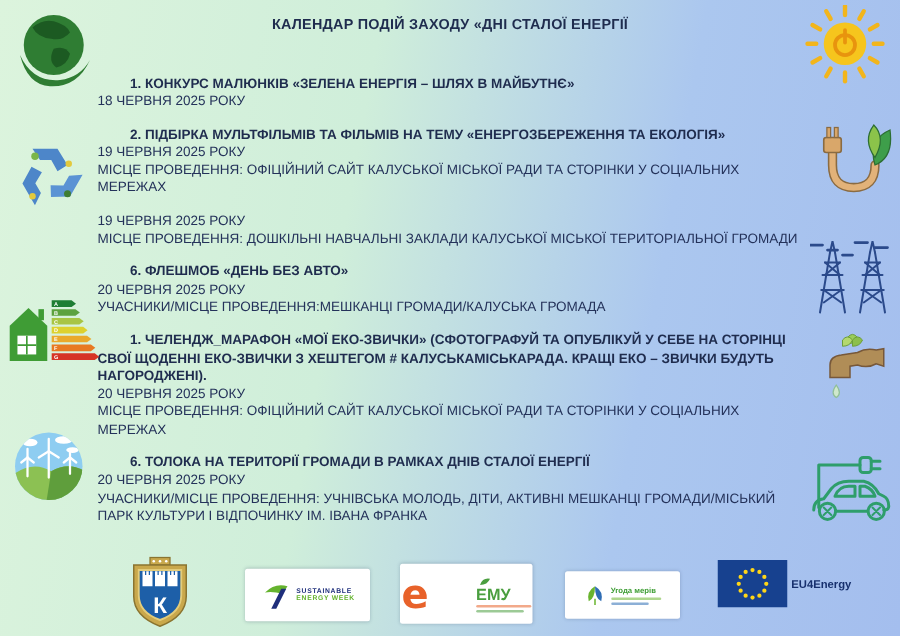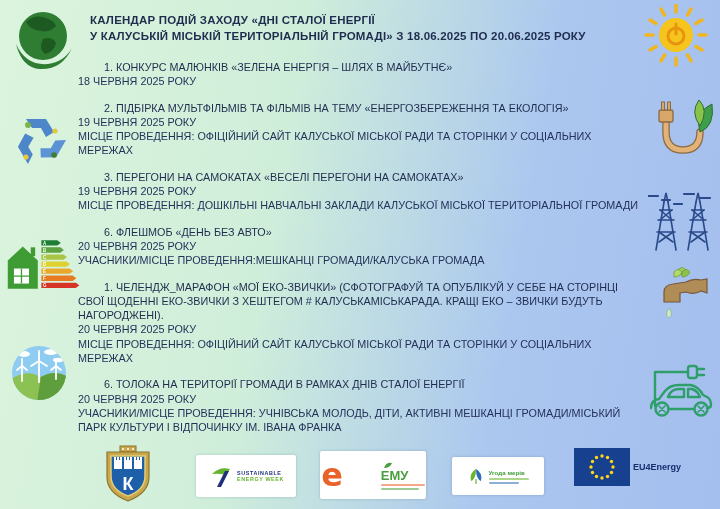--- a/index.html
+++ b/index.html
@@ -1,25 +1,25 @@
 <!DOCTYPE html>
 <html><head>
 <meta charset="utf-8">
 <style>
   html,body{margin:0;padding:0;}
   #poster{
     position:relative; width:720px; height:509px; overflow:hidden;
     background:linear-gradient(100deg,#dcf4dd 0%,#cfeeda 38%,#abc7ef 70%,#a4beee 100%);
     font-family:"Liberation Sans",sans-serif; color:#1f2c4e;
   }
-  .title-block{position:absolute;left:90px;top:12px;width:540px;
+  .title-block{position:absolute;left:90px;top:12px;width:540px;text-align:center;
     font-weight:bold;font-size:11.5px;line-height:16px;letter-spacing:.2px;}
   .events{position:absolute;left:78px;top:60px;width:566px;}
   .event{margin-bottom:12px;font-size:10.8px;line-height:14.3px;}
-  .ev-title{font-weight:normal;text-indent:26px;}
+  .ev-title{font-weight:bold;text-indent:26px;}
   .ev-date,.ev-details{font-weight:normal;color:#24325a;}
   .icon{position:absolute;}
   .logo-box{position:absolute;background:#ffffff;border-radius:2px;
     display:flex;align-items:center;justify-content:center;gap:5px;
     box-shadow:0 0 3px rgba(40,60,90,.25);}
   .sew-text{display:flex;flex-direction:column;line-height:6px;}
   .sew-l1{font-size:5.4px;font-weight:bold;color:#20307c;letter-spacing:.6px;}
   .sew-l2{font-size:5.4px;font-weight:bold;color:#65b32e;letter-spacing:.6px;}
   .emu-e{font-size:32px;font-weight:bold;color:#e8622a;line-height:30px;font-family:"DejaVu Sans",sans-serif;}
   .emu-right{display:flex;flex-direction:column;align-items:flex-start;margin-left:33px;}
@@ -29,35 +29,33 @@
   .eu-wrap{position:absolute;display:flex;flex-direction:row;align-items:center;gap:3px;}
   .eu-label{font-size:9px;font-weight:bold;color:#17306e;}
 </style>
 </head>
 <body>
 
 <div id="poster">
 
   <div class="title-block">
     <div>КАЛЕНДАР ПОДІЙ ЗАХОДУ «ДНІ СТАЛОЇ ЕНЕРГІЇ</div>
-    <div>У КАЛУСЬКІЙ МІСЬКІЙ ТЕРИТОРІАЛЬНІЙ ГРОМАДІ» З 18.06.2025 ПО 20.06.2025 РОКУ</div>
   </div>
 
   <div class="events">
     <div class="event">
       <div class="ev-title">1. КОНКУРС МАЛЮНКІВ «ЗЕЛЕНА ЕНЕРГІЯ – ШЛЯХ В МАЙБУТНЄ»</div>
       <div class="ev-date">18 ЧЕРВНЯ 2025 РОКУ</div>
     </div>
     <div class="event">
       <div class="ev-title">2. ПІДБІРКА МУЛЬТФІЛЬМІВ ТА ФІЛЬМІВ НА ТЕМУ «ЕНЕРГОЗБЕРЕЖЕННЯ ТА ЕКОЛОГІЯ»</div>
       <div class="ev-date">19 ЧЕРВНЯ 2025 РОКУ</div>
       <div class="ev-details">МІСЦЕ ПРОВЕДЕННЯ: ОФІЦІЙНИЙ САЙТ КАЛУСЬКОЇ МІСЬКОЇ РАДИ ТА СТОРІНКИ У СОЦІАЛЬНИХ МЕРЕЖАХ</div>
     </div>
     <div class="event">
-      <div class="ev-title">3. ПЕРЕГОНИ НА САМОКАТАХ «ВЕСЕЛІ ПЕРЕГОНИ НА САМОКАТАХ»</div>
       <div class="ev-date">19 ЧЕРВНЯ 2025 РОКУ</div>
       <div class="ev-details">МІСЦЕ ПРОВЕДЕННЯ: ДОШКІЛЬНІ НАВЧАЛЬНІ ЗАКЛАДИ КАЛУСЬКОЇ МІСЬКОЇ ТЕРИТОРІАЛЬНОЇ ГРОМАДИ</div>
     </div>
     <div class="event">
       <div class="ev-title">6. ФЛЕШМОБ «ДЕНЬ БЕЗ АВТО»</div>
       <div class="ev-date">20 ЧЕРВНЯ 2025 РОКУ</div>
       <div class="ev-details">УЧАСНИКИ/МІСЦЕ ПРОВЕДЕННЯ:МЕШКАНЦІ ГРОМАДИ/КАЛУСЬКА ГРОМАДА</div>
     </div>
     <div class="event">
       <div class="ev-title">1. ЧЕЛЕНДЖ_МАРАФОН «МОЇ ЕКО-ЗВИЧКИ» (СФОТОГРАФУЙ ТА ОПУБЛІКУЙ У СЕБЕ НА СТОРІНЦІ СВОЇ ЩОДЕННІ ЕКО-ЗВИЧКИ З ХЕШТЕГОМ # КАЛУСЬКАМІСЬКАРАДА. КРАЩІ ЕКО – ЗВИЧКИ БУДУТЬ НАГОРОДЖЕНІ).</div>

